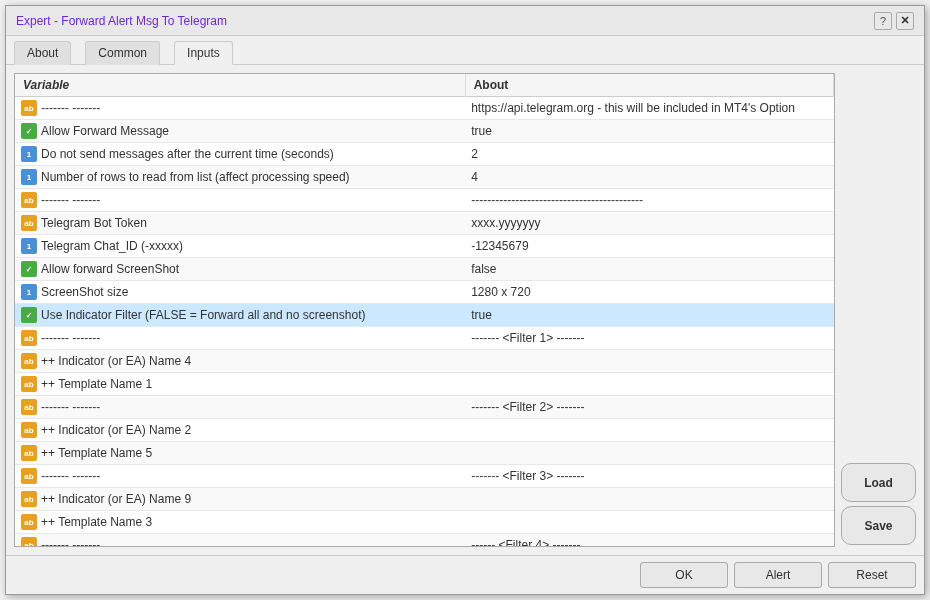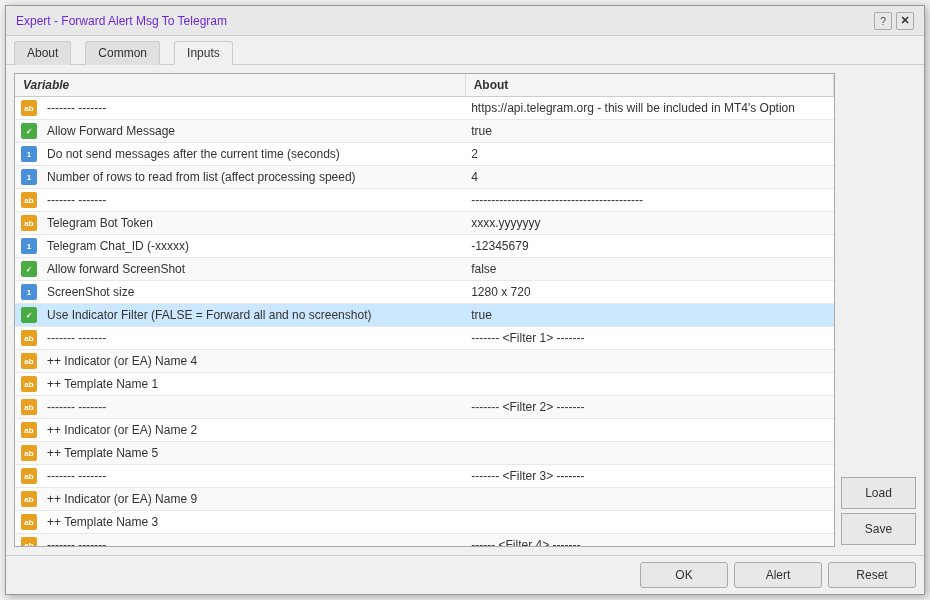--- a/index.html
+++ b/index.html
@@ -137,46 +137,47 @@
     }
     tbody td {
       padding: 3px 6px;
       font-size: 12px;
       color: #333;
       vertical-align: middle;
     }
     tbody td:first-child {
       display: flex;
       align-items: center;
-      gap: 10px;
+      gap: 4px;
     }
     .icon-badge {
       width: 16px;
       height: 16px;
       border-radius: 2px;
       display: inline-flex;
       align-items: center;
       justify-content: center;
       font-size: 8px;
       font-weight: bold;
       color: white;
       flex-shrink: 0;
     }
     .icon-ab { background: #e8a020; }
     .icon-int { background: #4a90d9; }
     .icon-bool { background: #4aaa44; }
     .btn-load, .btn-save {
       width: 75px;
-      height: 32px;
+      height: 39px;
       background: #e8e8e8;
       border: 1px solid #aaa;
-      border-radius: 0;
+      border-radius: 10px;
       font-size: 12px;
       cursor: pointer;
       color: #333;
+      font-weight: bold;
     }
     .bottom-bar {
       display: flex;
       justify-content: flex-end;
       padding: 6px 8px;
       gap: 6px;
       border-top: 1px solid #ccc;
       background: #f0f0f0;
     }
     .btn-ok, .btn-cancel, .btn-reset {

